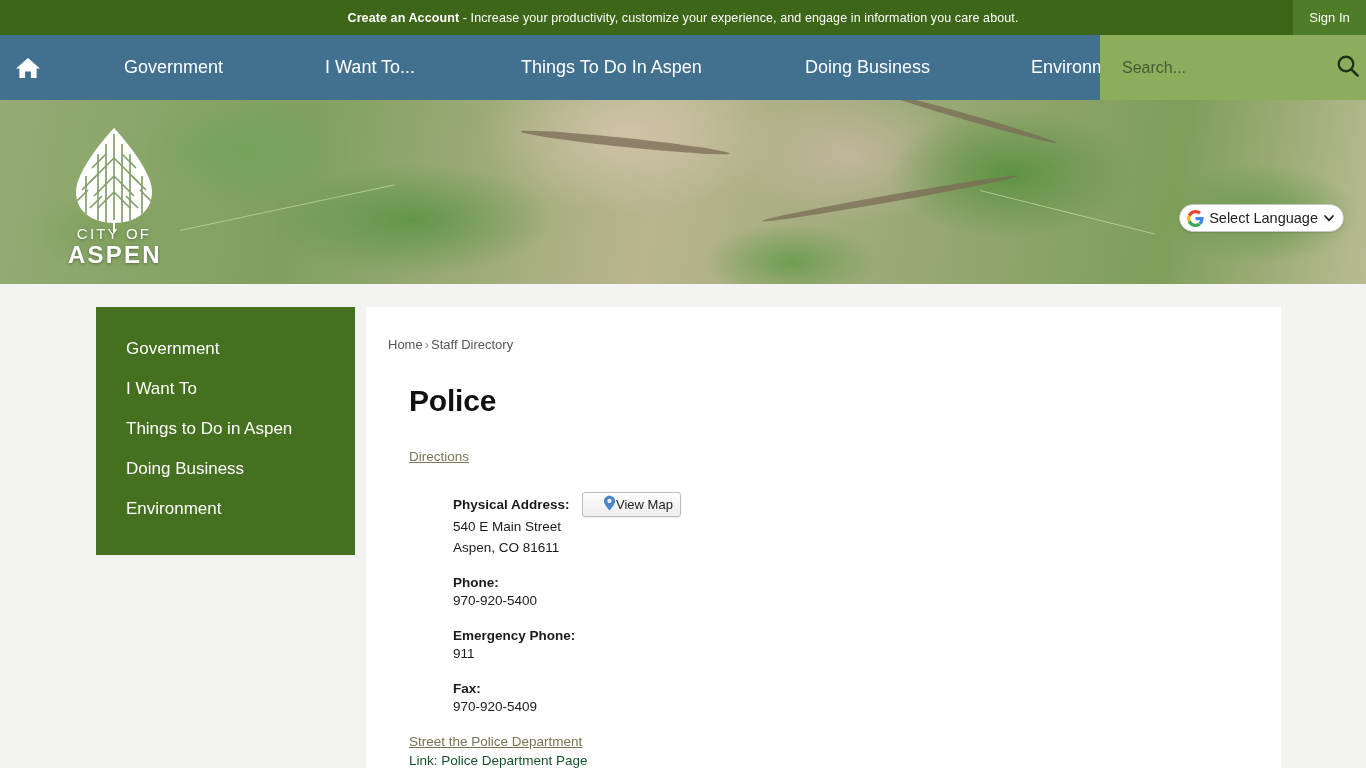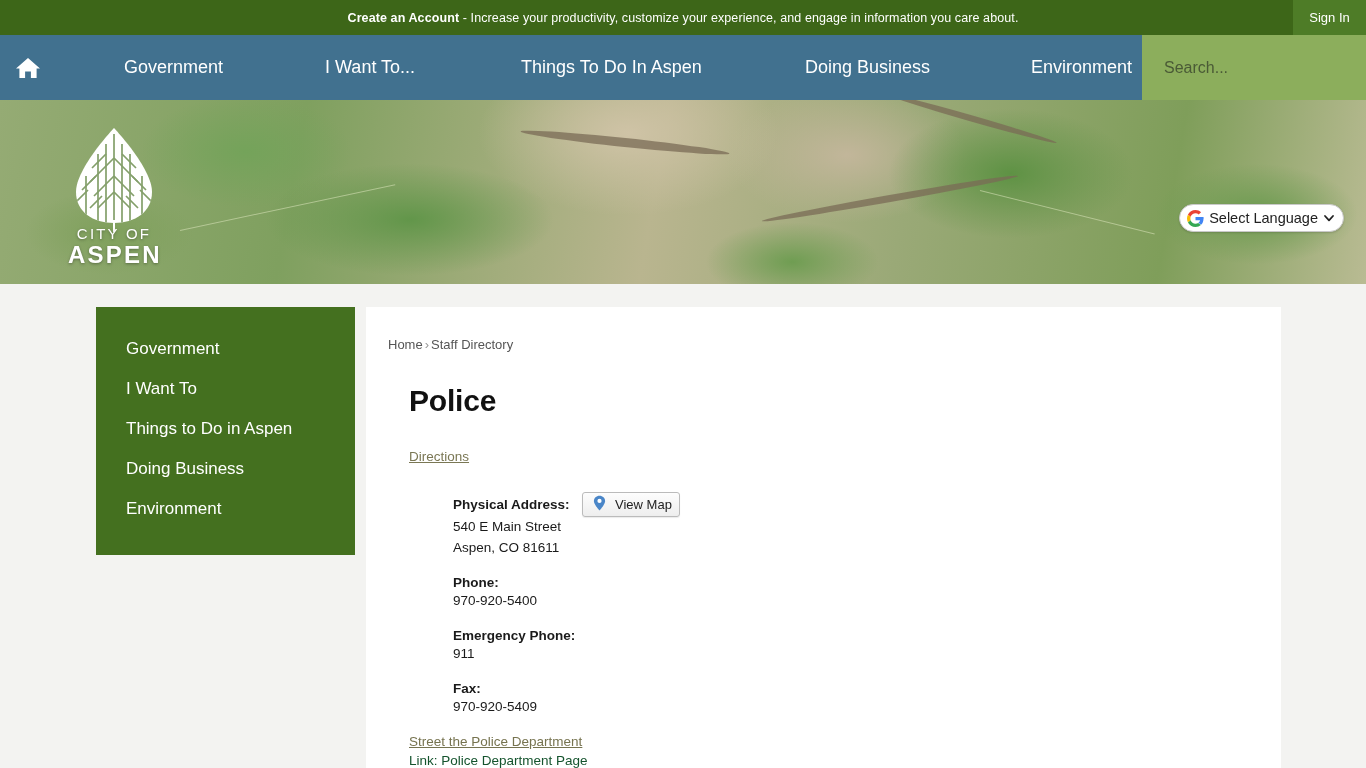--- a/index.html
+++ b/index.html
@@ -84,21 +84,21 @@
   .nav-link.nav-government { margin-left: 54px; }
   .nav-link.nav-iwantto { margin-left: 74px; }
   .nav-link.nav-things { margin-left: 78px; }
   .nav-link.nav-business { margin-left: 75px; }
   .nav-link.nav-environment { margin-left: 73px; }
 
   .search-area {
     position: absolute;
     right: 0;
     top: 0;
-    width: 224px;
+    width: 266px;
     height: 65px;
     background: #8cae5c;
     display: flex;
     align-items: center;
     padding: 0 14px 0 20px;
   }
   .search-input {
     flex: 1;
     background: transparent;
     border: none;
@@ -251,27 +251,27 @@
     vertical-align: middle;
   }
   .field-value {
     font-size: 13.5px;
     color: #1a1a1a;
     line-height: 1.55;
   }
   .viewmap-btn {
     display: inline-flex;
     align-items: center;
-    gap: 9px;
+    gap: 0;
     margin-left: 8px;
     vertical-align: middle;
     background: linear-gradient(to bottom, #fdfdfd 0%, #eeeeee 100%);
     border: 1px solid #bbbbbb;
     border-radius: 3px;
-    padding: 2px 7px 2px 10px;
+    padding: 2px 7px 2px 20px;
     font-size: 13px;
     color: #222;
     cursor: pointer;
     box-shadow: 0 1px 1px rgba(0,0,0,.08);
     font-family: "Liberation Sans", sans-serif;
   }
   .email-link {
     color: #76734f;
     font-size: 13.5px;
     text-decoration: underline;

